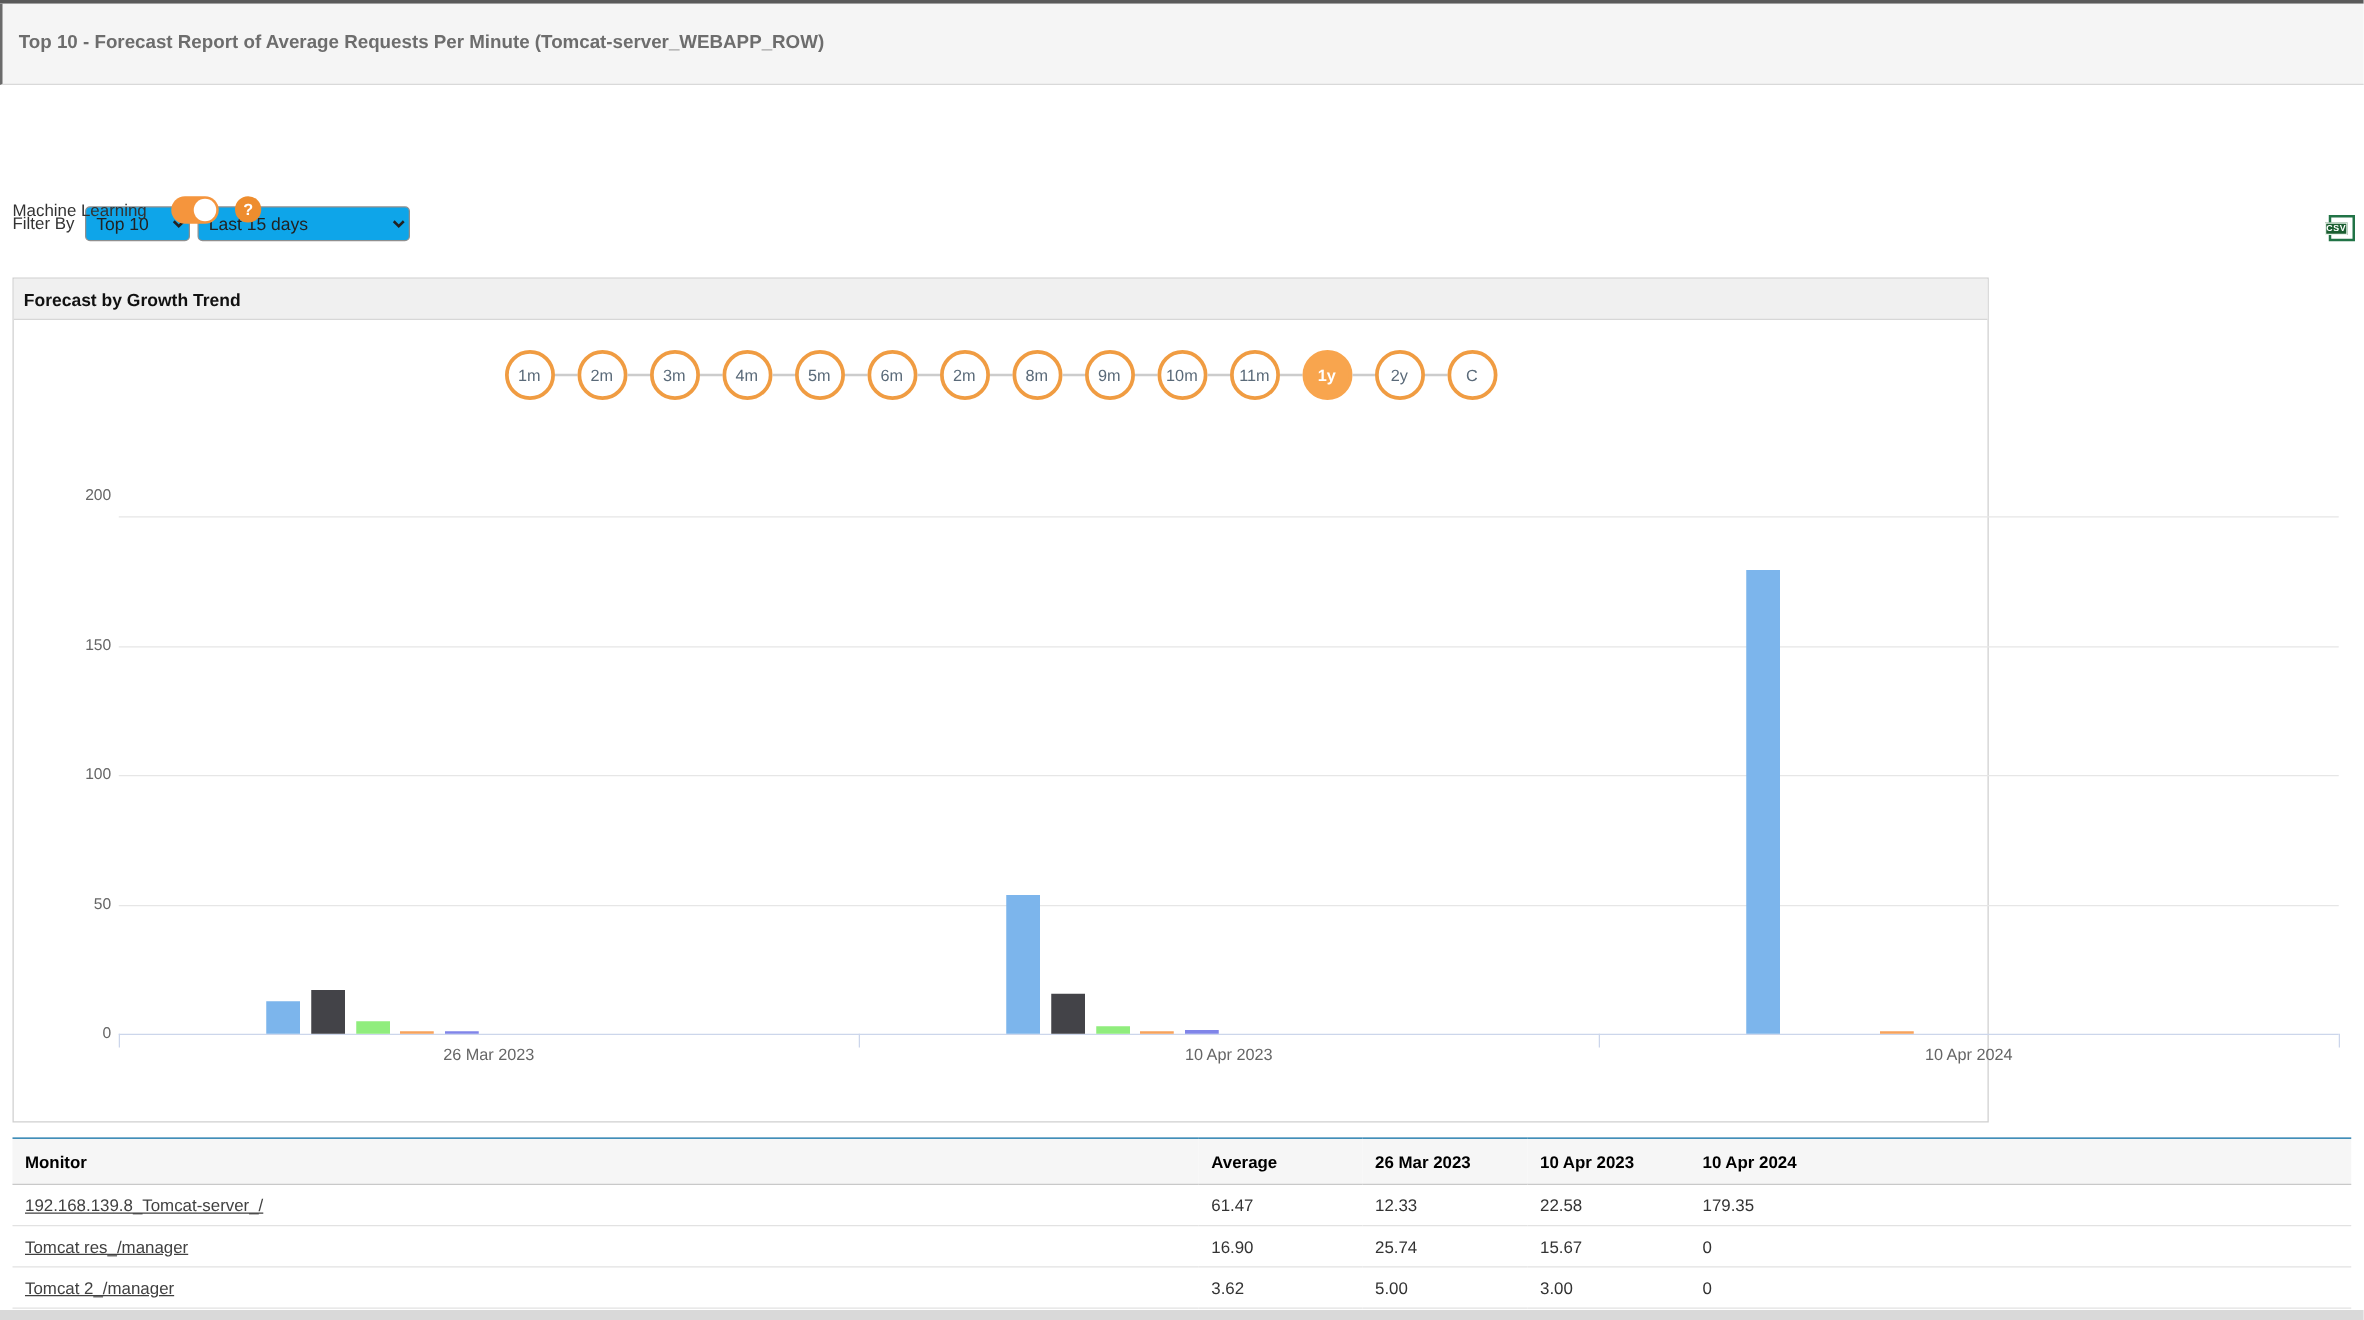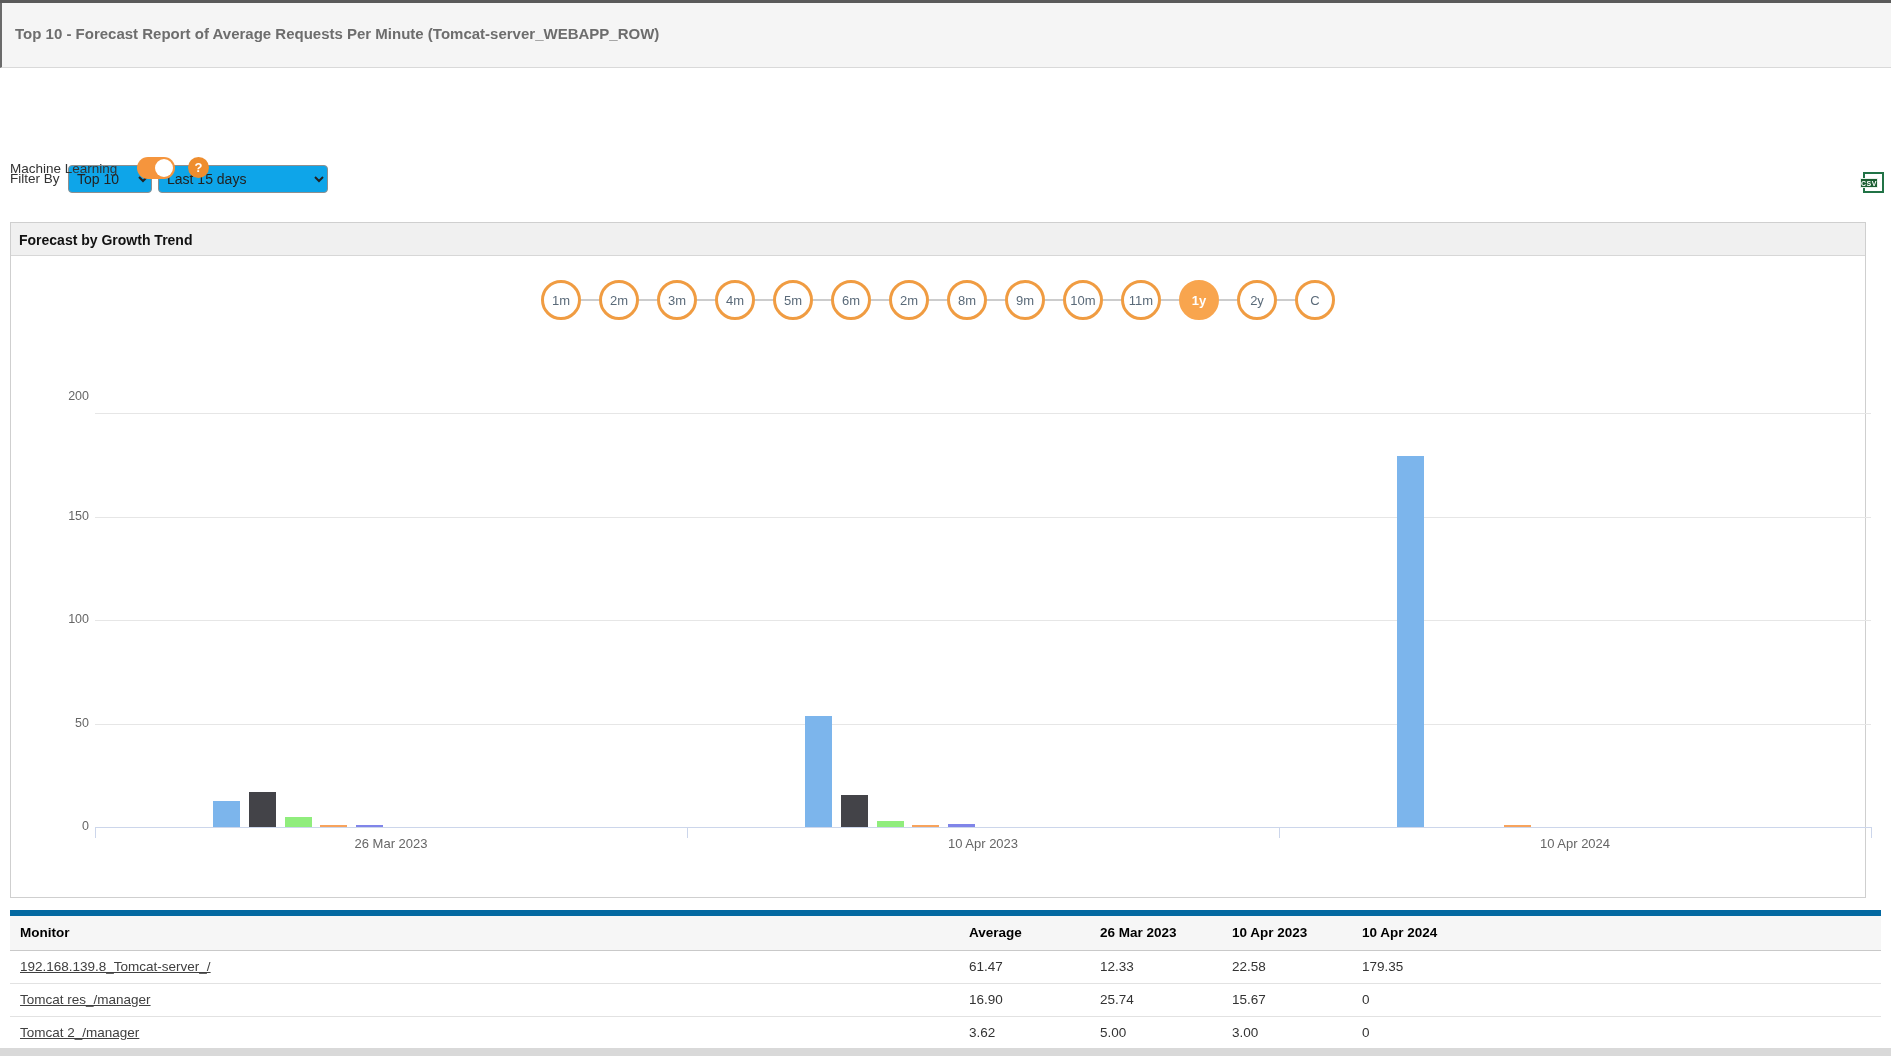--- a/index.html
+++ b/index.html
@@ -33,21 +33,21 @@
   
   .ml-row { position:absolute; left:0; top:152px; width:600px; height:34px; }
   .ml-row .lbl { position:absolute; left:10px; top:9px; font-size:13.5px; color:#333; }
   .toggle { position:absolute; left:137px; top:5px; width:38px; height:22px; background:#f5953d;
     border-radius:11px; cursor:pointer; }
   .toggle .knob { position:absolute; right:2px; top:2px; width:18px; height:18px; background:#fff; border-radius:50%; }
   .help-badge { position:absolute; left:188px; top:5px; width:21px; height:21px; border-radius:50%;
     background:#ee8d2e; color:#fff; font-size:13px; font-weight:bold; text-align:center; line-height:21px; cursor:pointer; }
 
   
-  .panel { position:absolute; left:10px; top:222px; width:1856px; height:676px;
+  .panel { position:absolute; left:10px; top:222px; width:1581px; height:676px;
     border:1px solid #cfcfcf; background:#fff; }
   .panel-header { position:absolute; left:0; top:0; width:100%; height:33px; background:#f0f0f0;
     border-bottom:1px solid #d7d7d7; }
   .panel-header span { display:inline-block; padding:9px 0 0 8px; font-size:14px; font-weight:bold; color:#111; }
 
   
   .timeline { position:absolute; left:0; top:57px; width:100%; display:flex;
     justify-content:center; align-items:center; }
   .tl-circle { width:40px; height:40px; border-radius:50%; border:3px solid #f09c42; background:#fff;
     color:#5a6a79; font-size:13px; display:flex; align-items:center; justify-content:center; cursor:pointer; flex:0 0 auto; }
@@ -59,21 +59,21 @@
   .gridline { position:absolute; height:1px; background:#e6e6e6; }
   .ytick-label { position:absolute; width:46px; text-align:right; font-size:12.5px; color:#666; }
   .x-axis-line { position:absolute; height:1px; background:#ccd6eb; }
   .x-axis-tick { position:absolute; width:1px; height:11px; background:#ccd6eb; }
   .xtick-label { position:absolute; width:160px; text-align:center; font-size:13px; color:#666; }
   .bar { position:absolute; cursor:pointer; }
 
   
   .report-table { position:absolute; left:10px; top:910px; width:1871px; border-collapse:collapse;
     table-layout:fixed; font-size:13.5px; }
-  .report-table thead th { background:#f6f6f6; border-top:6px solid #0369a1; border-bottom:1px solid #c9c9c9;
+  .report-table thead th { background:#f6f6f6; border-top:1px solid #0369a1; border-bottom:1px solid #c9c9c9;
     height:37px; text-align:left; padding:0 0 0 10px; font-size:13.5px; font-weight:bold; color:#000; }
   .report-table tbody td { height:33px; border-bottom:1px solid #e2e2e2; padding:0 0 0 10px; color:#333; }
   .monitor-link { color:#404040; text-decoration:underline; cursor:pointer; }
 
   
   .hscroll { position:absolute; left:0; top:1048px; width:1891px; height:8px; background:#d9d9d9; }
 </style>
 </head>
 <body>
 

